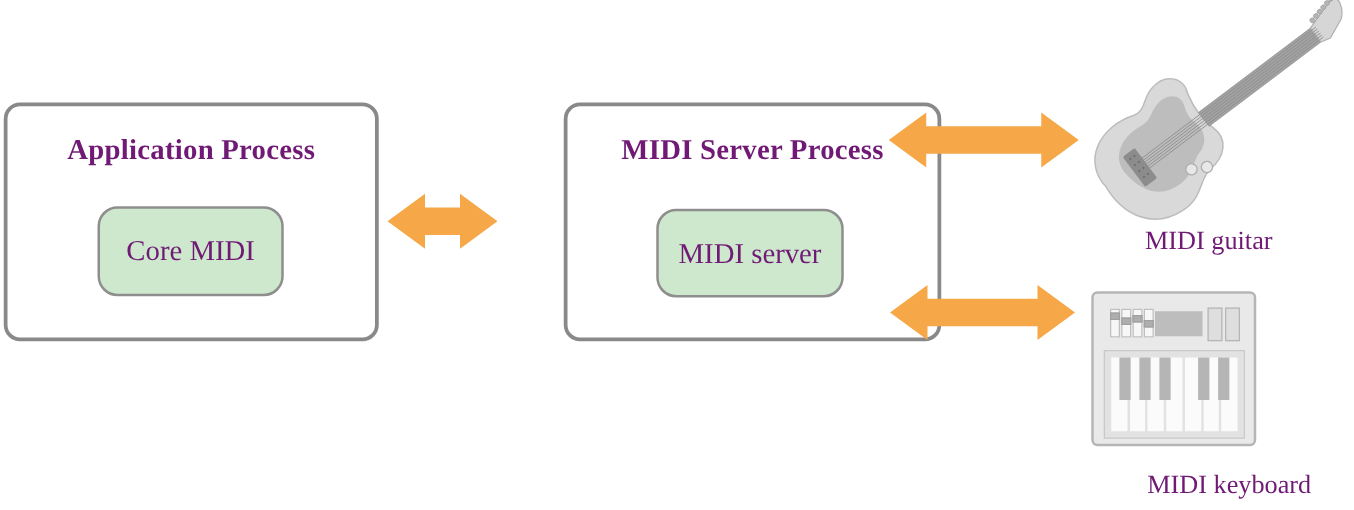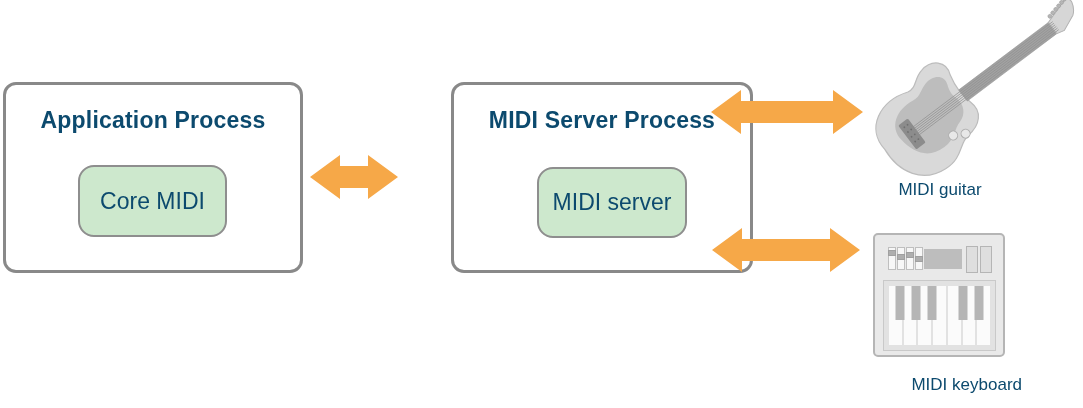--- a/index.html
+++ b/index.html
@@ -1,40 +1,40 @@
 <!DOCTYPE html>
 <html><head>
 <meta charset="utf-8">
 <style>
   html,body { margin:0; padding:0; background:#ffffff; }
   .canvas {
     position:relative; width:1083px; height:408px; background:#ffffff;
-    font-family:Liberation Sans, sans-serif; color:#0c4a6e; overflow:hidden;
+    font-family:Liberation Serif, serif; color:#701a75; overflow:hidden;
   }
   .process-box {
     position:absolute; box-sizing:border-box; background:#ffffff;
     border:3px solid #898989; border-radius:13px;
   }
   .box-app    { left:3px;   top:82px; width:300px; height:191px; }
   .box-server { left:404px; top:82px; width:302px; height:191px;margin-left:47px; }
   .box-title  {
     margin-top:22px; text-align:center; font-size:23px; font-weight:bold;
     letter-spacing:0.2px;
   }
   .node {
     position:absolute; box-sizing:border-box;
     border:2px solid #8e8e8e; border-radius:16px;
     display:flex; align-items:center; justify-content:center;
     font-size:23px;
   }
   .node-core   { left:72px; top:80px; width:149px; height:72px; }
-  .node-server { left:83px; top:82px; width:150px; height:71px;align-items:center; }
+  .node-server { left:71px; top:82px; width:150px; height:71px;align-items:center; }
   .arrow-svg { position:absolute; display:block; }
   .device-label {
-    position:absolute; font-size:17px; text-align:center; white-space:nowrap;
+    position:absolute; font-size:21px; text-align:center; white-space:nowrap;margin-left:27px;
   }
   
   .kb {
     position:absolute; left:873px; top:233px; width:132px; height:124px;
     box-sizing:border-box; background:#e9e9e9;
     border:2px solid #b5b5b5; border-radius:5px;
   }
   .kb-slider {
     position:absolute; top:12px; width:6px; height:21px;
     background:#f7f7f7; border:1px solid #bfbfbf;

